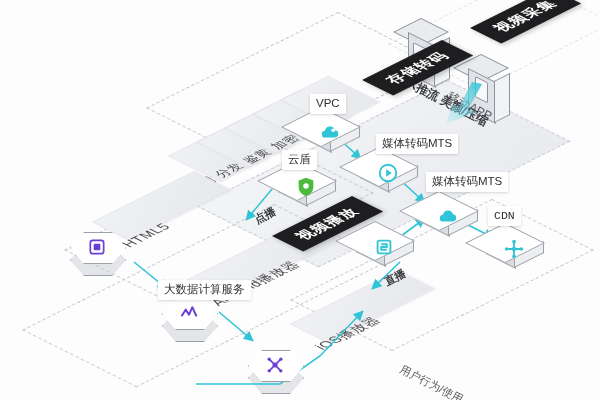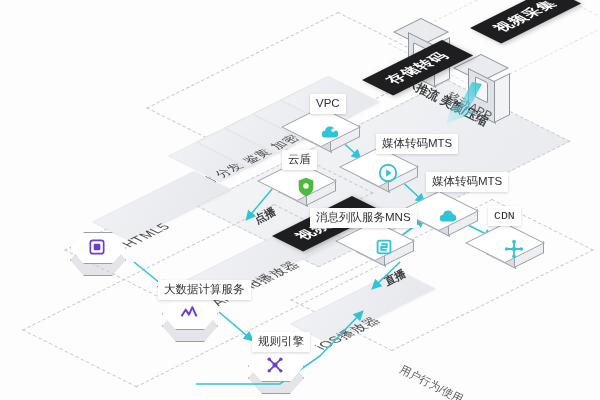--- a/index.html
+++ b/index.html
@@ -302,23 +302,20 @@
     <div class="sideL"></div>
     <div class="sideR"></div>
     <div class="top"></div>
     <div class="glyph">
       <svg viewBox="0 0 24 24">
           <rect x="5" y="5" width="14" height="14" rx="2" fill="none" stroke="#2fc4d6" stroke-width="2"></rect>
           <path d="M9 9h6v3H9v3h6" fill="none" stroke="#2fc4d6" stroke-width="2"></path>
         </svg>
     </div>
   </div>
-  <div class="chip" style="left:310px;top:208px;">
-    <span>消息列队服务MNS</span>
-  </div>
 
   <div class="node" style="left:486px;top:228px;">
     <div class="sideL"></div>
     <div class="sideR"></div>
     <div class="top"></div>
     <div class="glyph">
       <svg viewBox="0 0 24 24">
           <path d="M12 4v16M4 12h16" stroke="#2fc4d6" stroke-width="2"></path>
           <circle cx="12" cy="4" r="2" fill="#2fc4d6"></circle>
           <circle cx="12" cy="20" r="2" fill="#2fc4d6"></circle>
@@ -363,21 +360,18 @@
       <svg viewBox="0 0 24 24">
           <path d="M5 5l14 14M19 5L5 19" stroke="#6b3fd4" stroke-width="2"></path>
           <circle cx="12" cy="12" r="3" fill="#6b3fd4"></circle>
           <circle cx="5" cy="5" r="2" fill="#6b3fd4"></circle>
           <circle cx="19" cy="5" r="2" fill="#6b3fd4"></circle>
           <circle cx="5" cy="19" r="2" fill="#6b3fd4"></circle>
           <circle cx="19" cy="19" r="2" fill="#6b3fd4"></circle>
         </svg>
     </div>
   </div>
-  <div class="chip" style="left:252px;top:332px;">
-    <span>规则引擎</span>
-  </div>
 
   <div class="rtext dark" style="left:252px;top:214px;transform:rotate(-27deg);font-size:11px;font-weight:bold;">点播</div>
   <div class="rtext dark" style="left:382px;top:276px;transform:rotate(-27deg);font-size:11px;font-weight:bold;">直播</div>
   <div class="rtext" style="left:404px;top:362px;transform:rotate(27deg);font-size:11px;">用户行为/使用</div>
 
 </div>
 
 </body></html>

